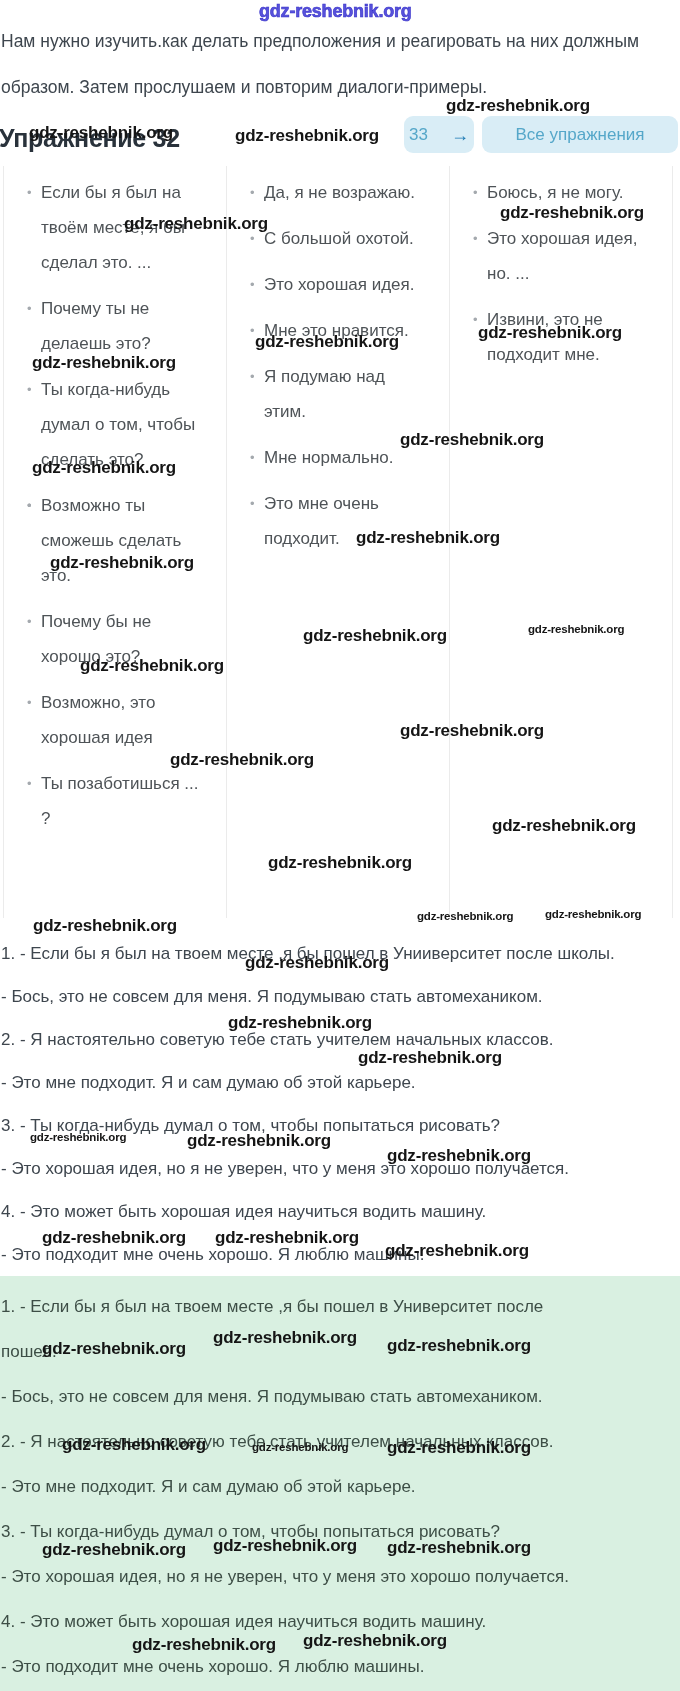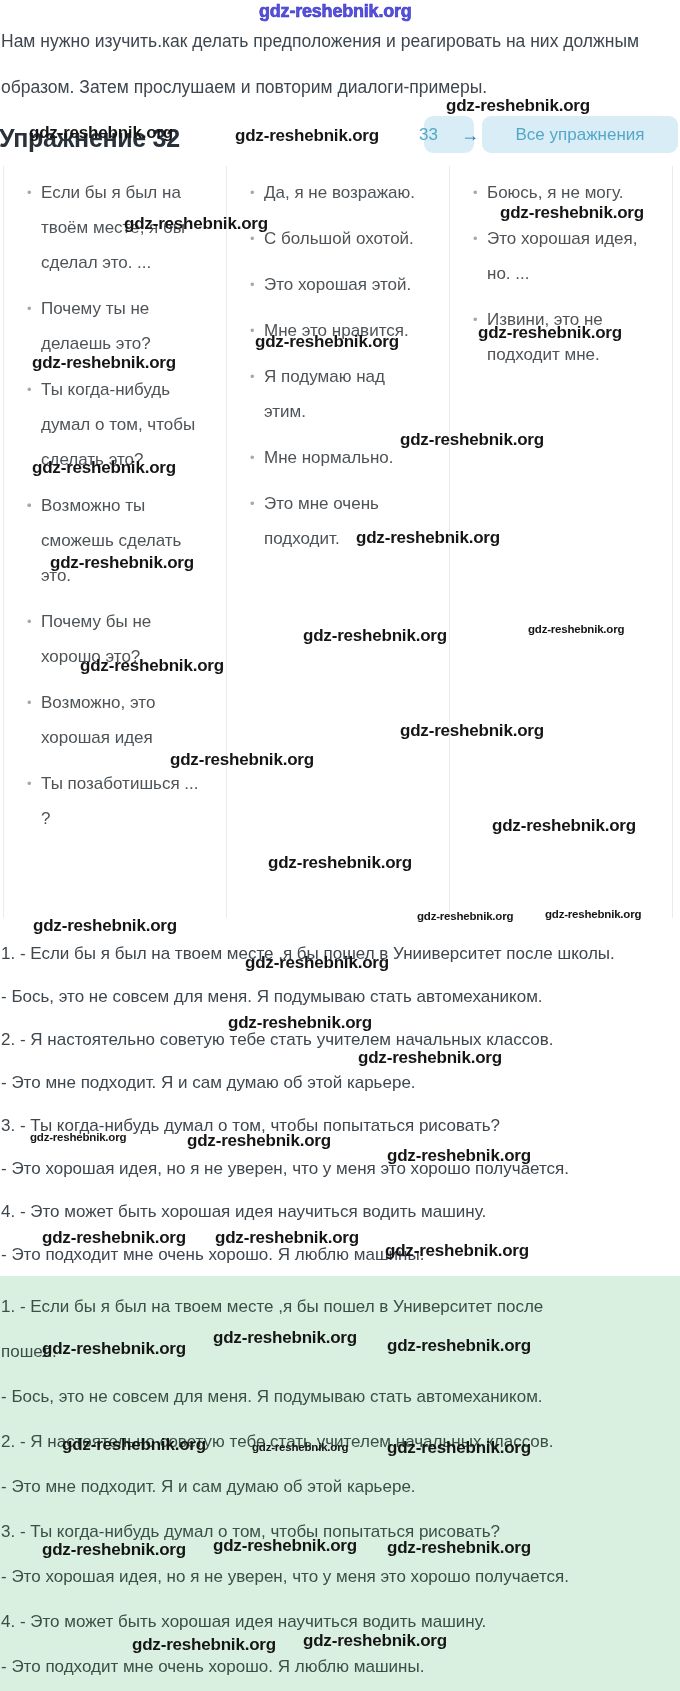--- a/index.html
+++ b/index.html
@@ -15,21 +15,21 @@
   
   .intro{margin:18px 0 0 1px;}
   .intro div{font-size:17.5px;line-height:46px;color:#3e464e;}
   
   .header-row{display:flex;justify-content:space-between;align-items:flex-end;margin:6px 2px 0 0;}
   h1{margin:0 0 0 -1px;font-size:25px;font-weight:700;color:#29323b;letter-spacing:-0.3px;}
   .btns{display:flex;}
   .btn{height:37px;border:none;border-radius:9px;background:var(--btn-bg,#d9edf6);
        color:var(--btn-fg,#55a7c9);font-size:17px;font-family:inherit;
        display:flex;align-items:center;justify-content:center;cursor:pointer;padding:0;}
-  .btn-next{width:50px;gap:23px;}
+  .btn-next{width:70px;gap:23px;}
   .btn-all{width:196px;margin-left:8px;}
   .arrow{color:var(--arrow,#1c79b3);font-weight:700;font-size:18px;line-height:1;}
   
   .columns{display:flex;margin:13px 0 0 3px;width:670px;height:752px;
            border-left:1px solid #ebebeb;box-sizing:border-box;}
   ul.col{flex:1;border-right:1px solid #ebebeb;margin:0;padding:9px 0 0 22px;
          box-sizing:border-box;list-style:none;overflow:hidden;}
   .phrase-item{position:relative;padding-left:15px;font-size:17px;line-height:35px;
                color:#4e5357;margin:0 0 11px 0;}
   ul.col:nth-child(1) .phrase-item{width:158px;}
@@ -115,21 +115,21 @@
       <li class="phrase-item"><span class="dot">•</span><span>Ты когда-нибудь думал о том, чтобы сделать это?</span></li>
       <li class="phrase-item"><span class="dot">•</span></li>
       <li class="phrase-item"><span class="dot">•</span><span>Возможно ты сможешь сделать это.</span></li>
       <li class="phrase-item"><span class="dot">•</span><span>Почему бы не хорошо это?</span></li>
       <li class="phrase-item"><span class="dot">•</span><span>Возможно, это хорошая идея</span></li>
       <li class="phrase-item"><span class="dot">•</span><span>Ты позаботишься ... ?</span></li>
     </ul>
   <ul class="col">
       <li class="phrase-item"><span class="dot">•</span><span>Да, я не возражаю.</span></li>
       <li class="phrase-item"><span class="dot">•</span><span>С большой охотой.</span></li>
-      <li class="phrase-item"><span class="dot">•</span><span>Это хорошая этой.</span></li>
+      <li class="phrase-item"><span class="dot">•</span><span>Это хорошая идея.</span></li>
       <li class="phrase-item"><span class="dot">•</span><span>Мне это нравится.</span></li>
       <li class="phrase-item"><span class="dot">•</span><span>Я подумаю над этим.</span></li>
       <li class="phrase-item"><span class="dot">•</span><span>Мне нормально.</span></li>
       <li class="phrase-item"><span class="dot">•</span><span>Это мне очень подходит.</span></li>
     </ul>
   <ul class="col">
       <li class="phrase-item"><span class="dot">•</span><span>Боюсь, я не могу.</span></li>
       <li class="phrase-item"><span class="dot">•</span><span>Это хорошая идея, но. ...</span></li>
       <li class="phrase-item"><span class="dot">•</span><span>Извини, это не подходит мне.</span></li>
     </ul>

